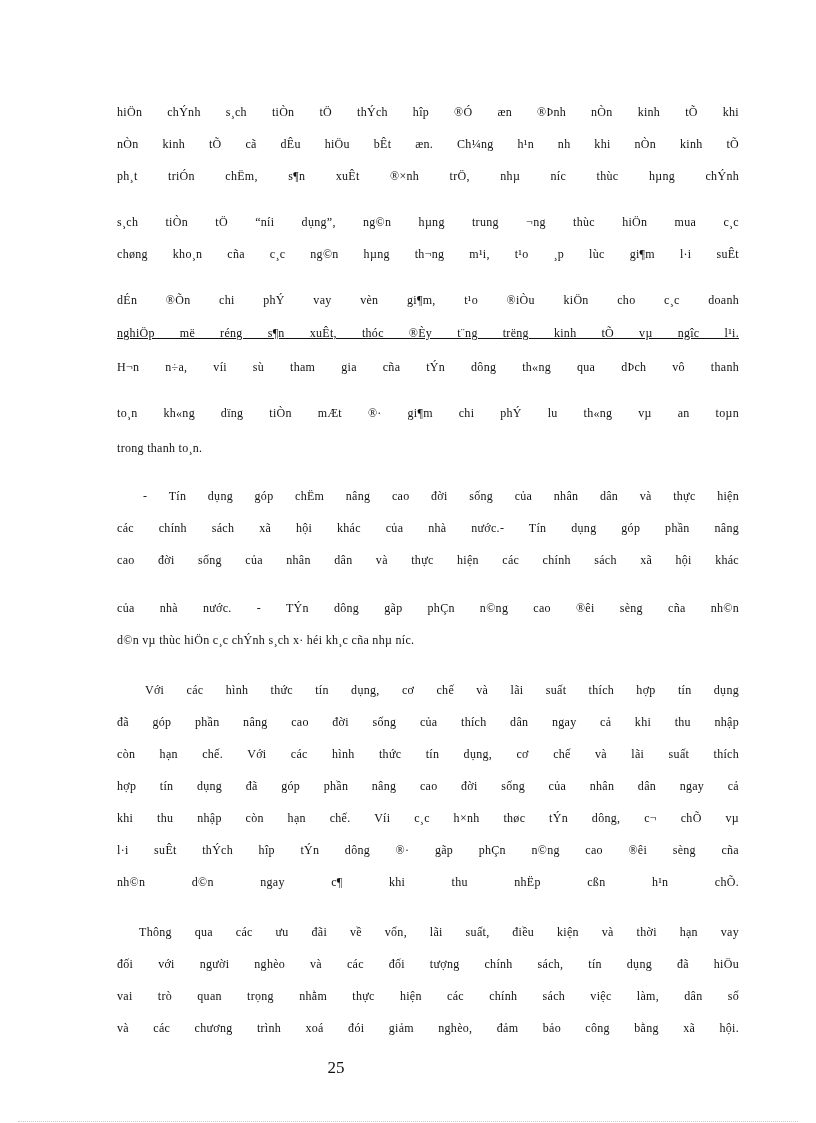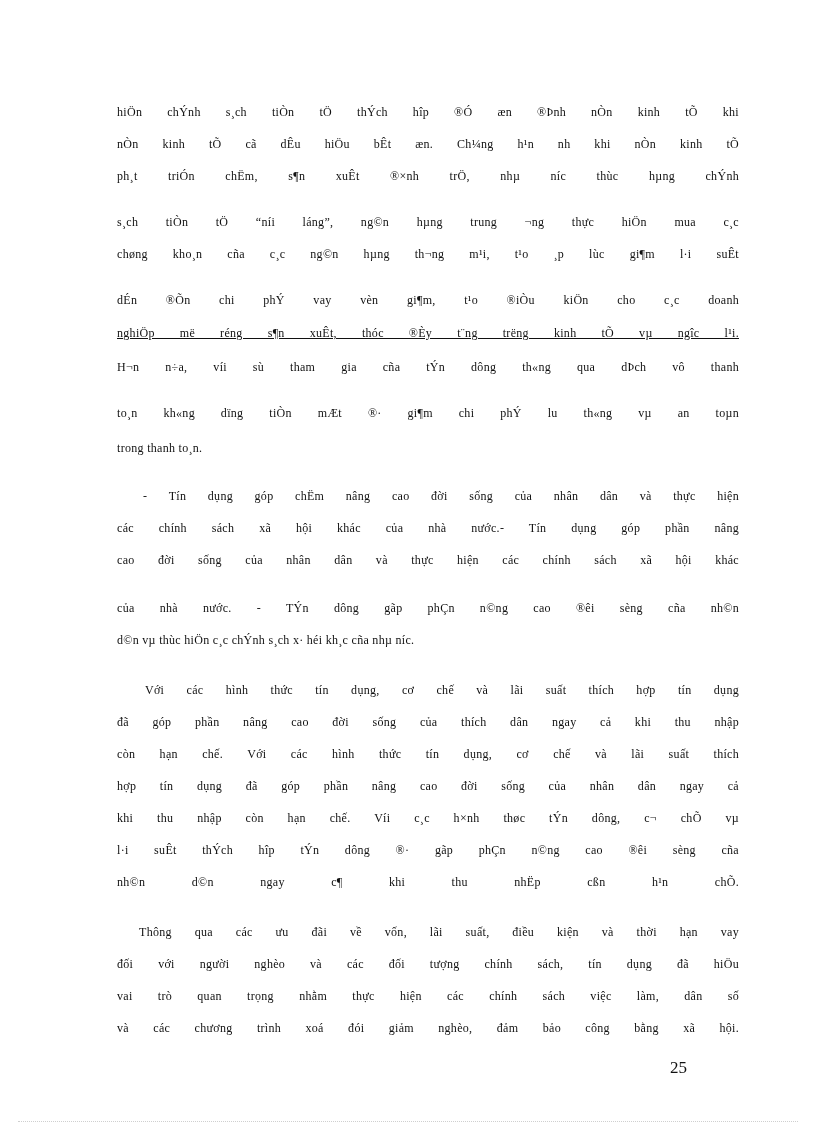--- a/index.html
+++ b/index.html
@@ -7,37 +7,37 @@
     width: 816px; height: 1123px; background: #ffffff; position: relative; overflow: hidden;
     font-family: "Liberation Serif", "DejaVu Serif", serif; color: #111111;
   }
   .page { position: absolute; left: 0; top: 0; width: 816px; height: 1123px; }
   .line {
     position: absolute; left: 117px; width: 622px; font-size: 12px; line-height: 22px;
     white-space: nowrap; text-align: justify; text-align-last: justify; letter-spacing: 0.3px;
   }
   .line.last { text-align-last: left; }
   .page-number {
-    position: absolute; left: 0; width: 672px; top: 1057px; text-align: right;
-    font-size: 17px; line-height: 22px; padding-left: 15px;
+    position: absolute; left: 0; width: 672px; top: 1057px; text-align: center;
+    font-size: 17px; line-height: 22px;
   }
   .page-edge {
     position: absolute; left: 18px; right: 18px; top: 1121px; height: 0;
     border-top: 1px dotted #cfcfcf;
   }
 </style>
 </head>
 <body>
 
 <div class="page">
   <div id="body-text">
       <div class="line" style="top: 101px;">hiÖn chÝnh s¸ch tiÒn tÖ thÝch hîp ®Ó æn ®Þnh nÒn kinh tÕ khi</div>
       <div class="line" style="top: 133px;">nÒn kinh tÕ cã dÊu hiÖu bÊt æn. Ch¼ng h¹n nh­ khi nÒn kinh tÕ</div>
       <div class="line" style="top: 165px;">ph¸t triÓn chËm, s¶n xuÊt ®×nh trÖ, nhµ n­íc thùc hµng chÝnh</div>
-      <div class="line" style="top: 211px;">s¸ch tiÒn tÖ “níi láng”, ng©n hµng trung ­¬ng thực hiÖn mua c¸c</div>
+      <div class="line" style="top: 211px;">s¸ch tiÒn tÖ “níi dụng”, ng©n hµng trung ­¬ng thùc hiÖn mua c¸c</div>
       <div class="line" style="top: 243px;">chøng kho¸n cña c¸c ng©n hµng th­¬ng m¹i, t¹o ¸p lùc gi¶m l·i suÊt</div>
       <div class="line" style="top: 289px;">dÉn ®Õn chi phÝ vay vèn gi¶m, t¹o ®iÒu kiÖn cho c¸c doanh</div>
       <div class="line" style="top: 322px; text-decoration: underline;">nghiÖp më réng s¶n xuÊt, thóc ®Èy t¨ng tr­ëng kinh tÕ vµ ng­îc l¹i.</div>
       <div class="line" style="top: 356px;">H¬n n÷a, víi sù tham gia cña tÝn dông th«ng qua dÞch vô thanh</div>
       <div class="line" style="top: 402px;">to¸n kh«ng dïng tiÒn mÆt ®· gi¶m chi phÝ l­u th«ng vµ an toµn</div>
       <div class="line last" style="top: 437px;">trong thanh to¸n.</div>
       <div class="line" style="top: 485px; left: 143px; width: 596px;">- Tín dụng góp chËm nâng cao đời sống của nhân dân và thực hiện</div>
       <div class="line" style="top: 517px;">các chính sách xã hội khác của nhà nước.- Tín dụng góp phần nâng</div>
       <div class="line" style="top: 549px;">cao đời sống của nhân dân và thực hiện các chính sách xã hội khác</div>
       <div class="line" style="top: 597px;">của nhà nước.     - TÝn dông gãp phÇn n©ng cao ®êi sèng cña nh©n</div>

